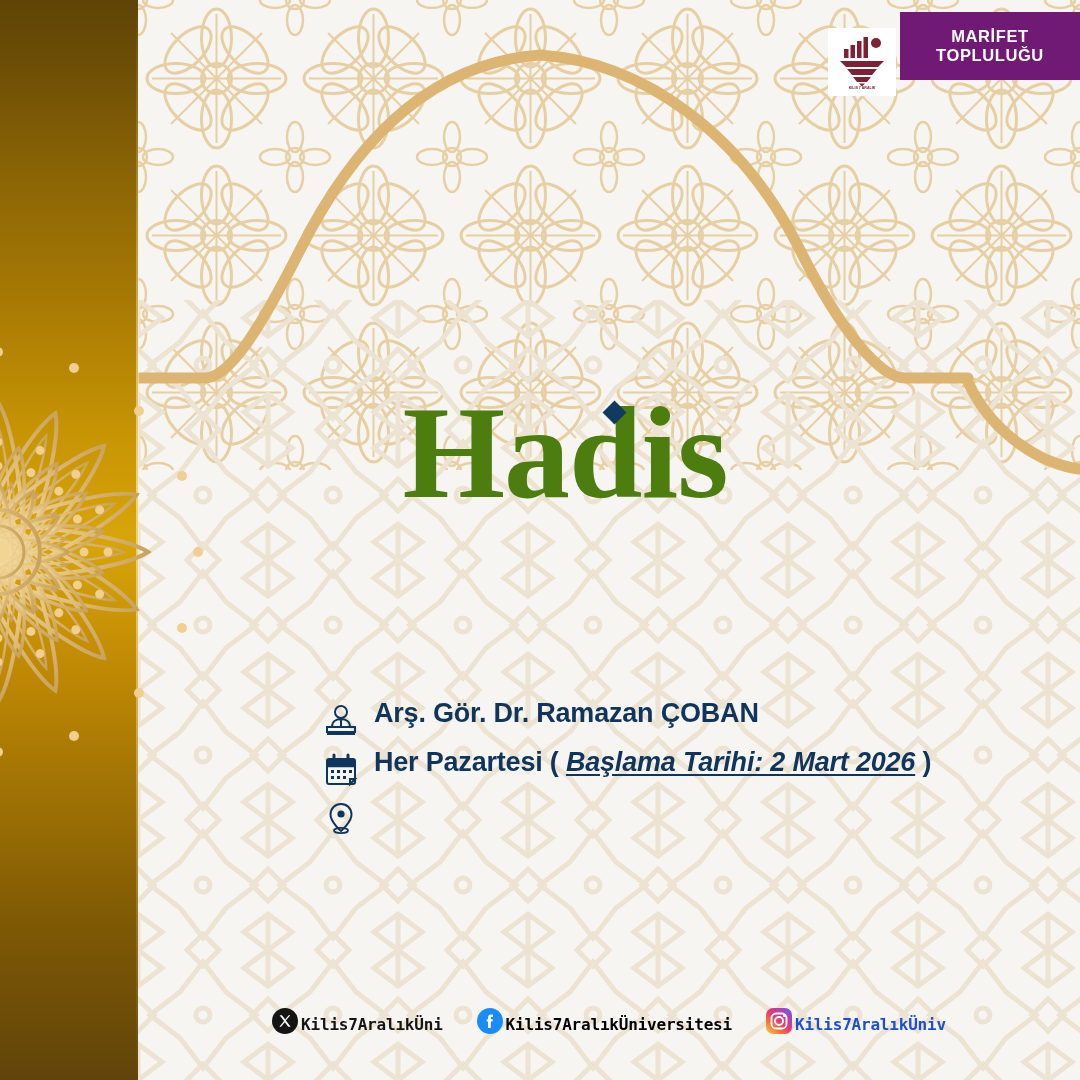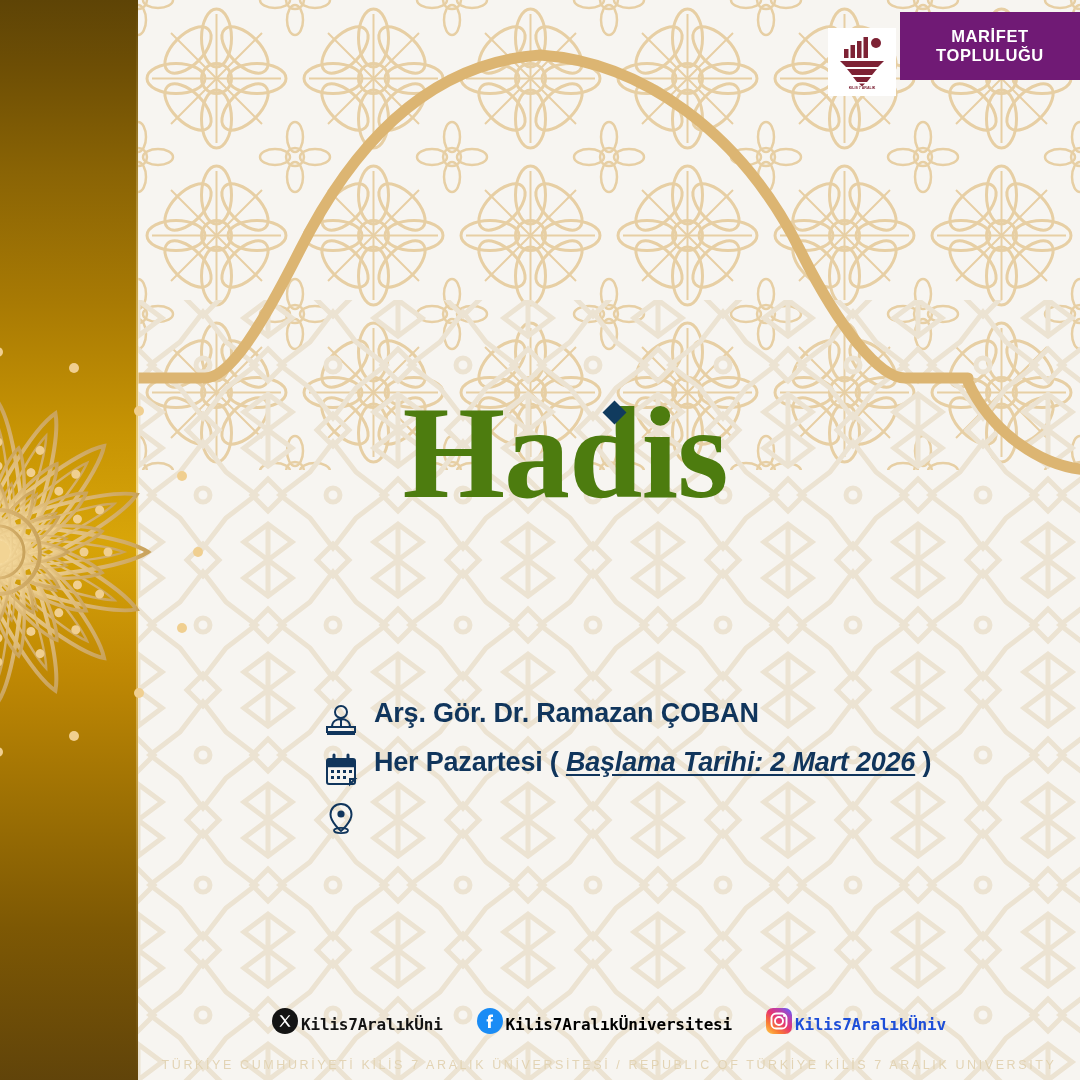--- a/index.html
+++ b/index.html
@@ -541,15 +541,14 @@
         </defs>
         <rect x="0" y="0" width="26" height="26" rx="7" fill="url(#igg)"></rect>
         <rect x="5.5" y="5.5" width="15" height="15" rx="4.6" fill="none" stroke="#ffffff" stroke-width="1.9"></rect>
         <circle cx="13" cy="13" r="4" fill="none" stroke="#ffffff" stroke-width="1.9"></circle>
         <circle cx="18.3" cy="7.8" r="1.3" fill="#ffffff"></circle>
       </svg>
       <span class="handle handle-ig">Kilis7AralıkÜniv</span>
     </div>
   </div>
 
-  <div class="watermark">TÜRKİYE CUMHURİYETİ KİLİS 7 ARALIK ÜNİVERSİTESİ / REPUBLIC OF TÜRKİYE KİLİS 7 ARALIK UNIVERSITY</div>
 
 </div>
 
 </body></html>

